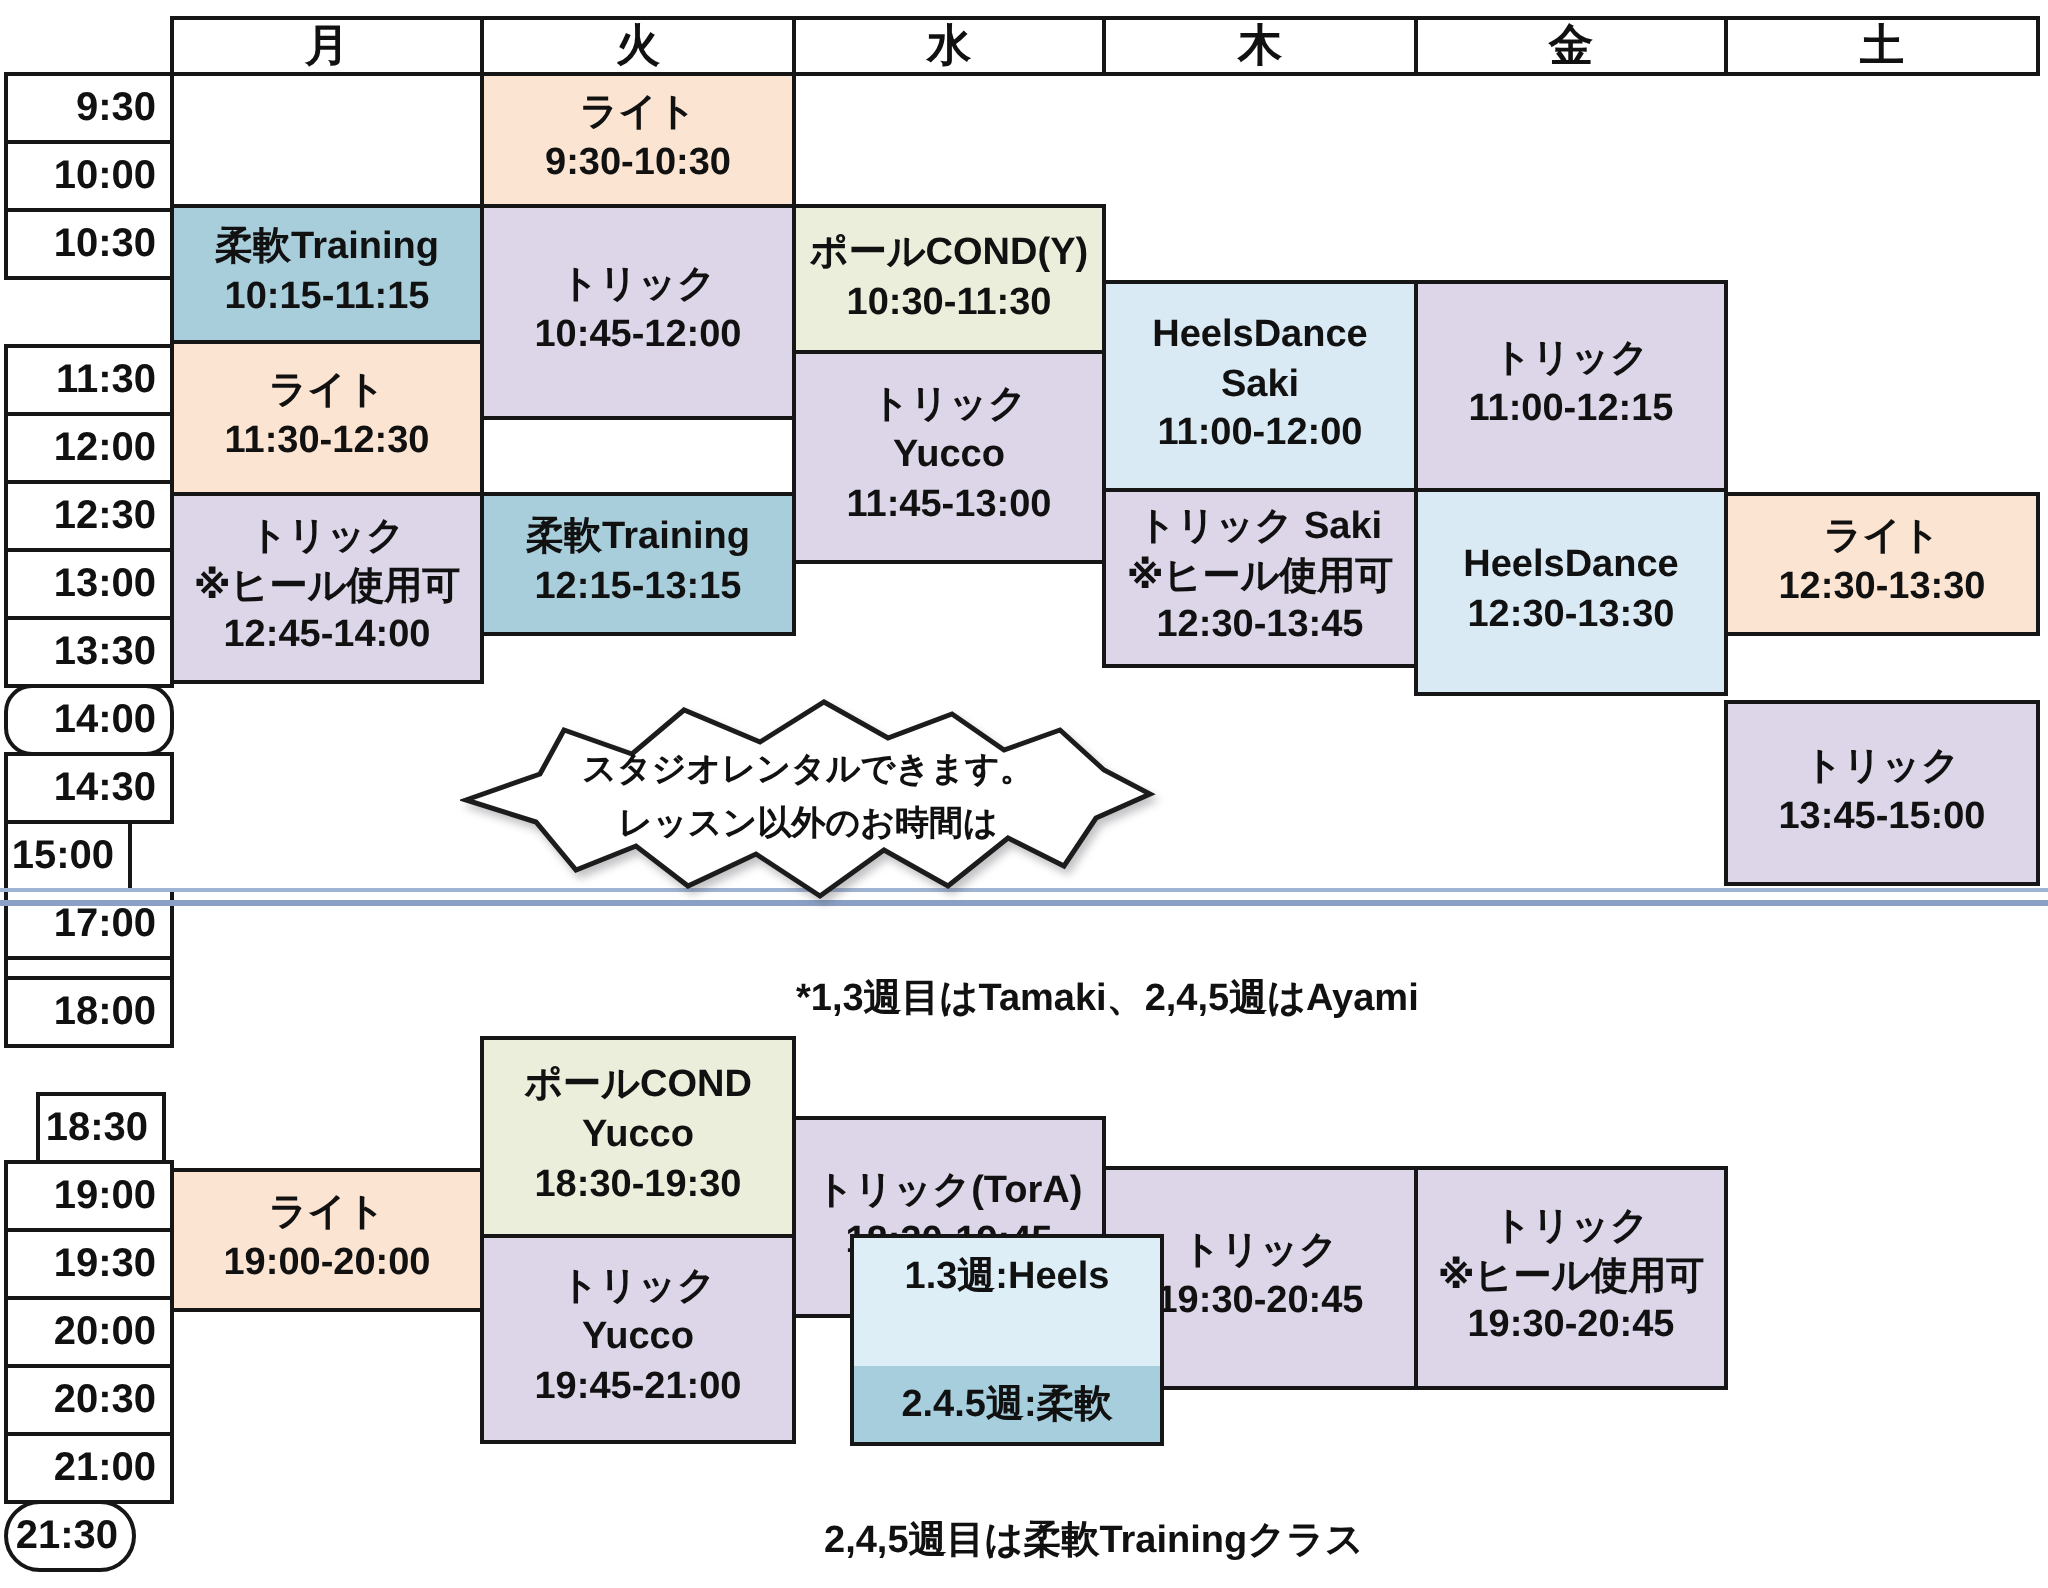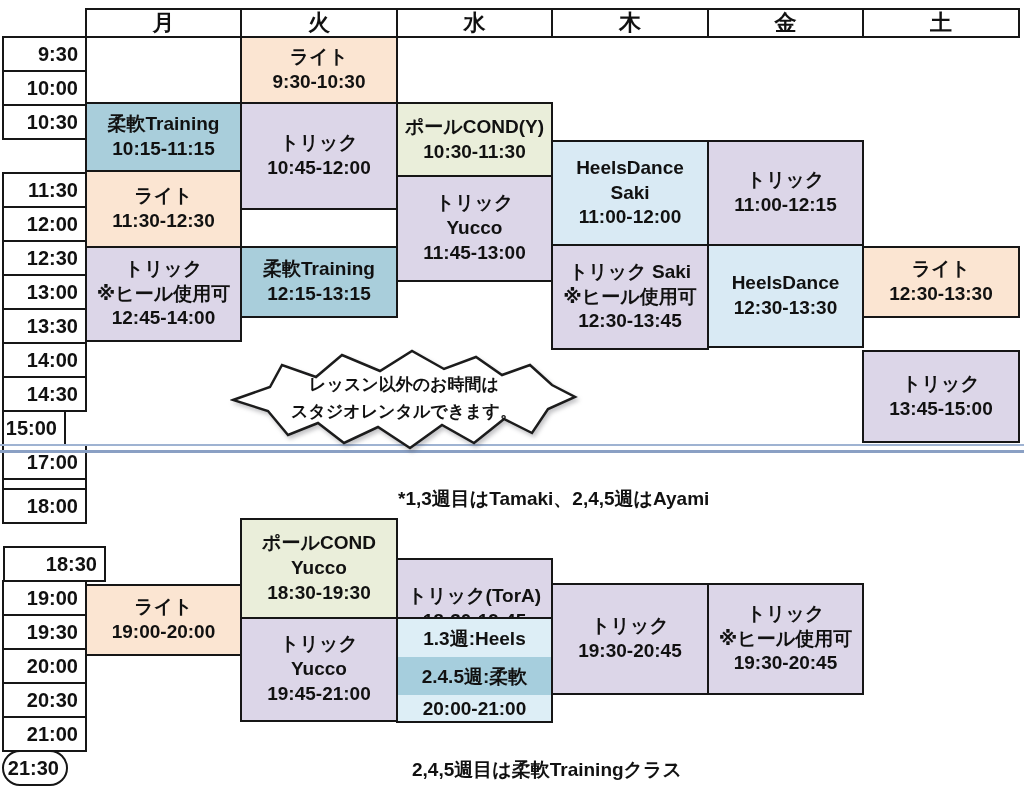--- a/index.html
+++ b/index.html
@@ -8,21 +8,21 @@
     font-family:"Liberation Sans","DejaVu Sans",sans-serif;color:#111;
   }
   .cell{position:absolute;box-sizing:border-box;border:2px solid #161616;background:#ffffff;z-index:1;}
   .day-cell{display:flex;align-items:center;justify-content:center;font-size:22px;font-weight:700;}
   .time-cell{display:flex;align-items:center;justify-content:flex-end;padding-right:7px;font-size:20px;font-weight:600;}
   .class-block{
     position:absolute;box-sizing:border-box;border:2px solid #161616;z-index:2;
     display:flex;flex-direction:column;align-items:center;justify-content:center;
     text-align:center;font-size:19px;font-weight:600;line-height:1.3;
   }
-  .class-block.weekly{justify-content:space-between;padding:0;line-height:1;}
+  .class-block.weekly{justify-content:space-between;padding:0;line-height:1;margin-left:29px;}
   .weekly .sec{width:100%;display:flex;align-items:center;justify-content:center;box-sizing:border-box;}
   .divider-line{position:absolute;left:0;width:1024px;z-index:3;}
   .bubble{position:absolute;left:230px;top:344px;width:348px;height:108px;z-index:4;}
   .bubble svg{position:absolute;left:0;top:0;width:100%;height:100%;filter:drop-shadow(2px 3px 2px rgba(80,80,90,.35));}
   .bubble-text{
     position:relative;width:100%;height:100%;display:flex;flex-direction:column;
     align-items:center;justify-content:center;font-size:17px;font-weight:700;line-height:1.6;z-index:5;
   }
   .note{position:absolute;font-size:19px;font-weight:600;white-space:nowrap;z-index:4;}
 </style>
@@ -33,22 +33,22 @@
 
   <div class="divider-line" style="top: 444px; height: 2px; background: rgb(159, 179, 210);"></div>
   <div class="divider-line" style="top: 450px; height: 3px; background: rgb(138, 160, 196);"></div>
 
   <div class="bubble">
     <svg viewBox="0 0 348 106" aria-hidden="true">
       <polygon fill="#ffffff" stroke="#1c1c1c" stroke-width="2.5" stroke-linejoin="miter" points="3,55 40,42 52,20 86,32 112,10 150,26 182,6 214,24 246,12 272,30 300,20 322,40 345,52
                 318,64 302,88 274,74 244,98 212,80 180,103 148,82 114,98 88,78 58,90 38,66"></polygon>
     </svg>
     <div class="bubble-text">
+      <div>スタジオレンタルできます。</div>
       <div>レッスン以外のお時間は</div>
-      <div>スタジオレンタルできます。</div>
     </div>
   </div>
 
   <div class="note" style="left:398px;top:486px;">*1,3週目はTamaki、2,4,5週はAyami</div>
   <div class="note" style="left:412px;top:757px;">2,4,5週目は柔軟Trainingクラス</div>
 
 <div class="cell day-cell" style="left: 85px; width: 157px; top: 8px; height: 30px;">月</div>
     <div class="cell day-cell" style="left: 240px; width: 158px; top: 8px; height: 30px;">火</div>
     <div class="cell day-cell" style="left: 396px; width: 157px; top: 8px; height: 30px;">水</div>
     <div class="cell day-cell" style="left: 551px; width: 158px; top: 8px; height: 30px;">木</div>
@@ -56,27 +56,27 @@
     <div class="cell day-cell" style="left: 862px; width: 158px; top: 8px; height: 30px;">土</div>
     <div class="cell time-cell" style="left: 2px; width: 85px; top: 36px; height: 36px;">9:30</div>
     <div class="cell time-cell" style="left: 2px; width: 85px; top: 70px; height: 36px;">10:00</div>
     <div class="cell time-cell" style="left: 2px; width: 85px; top: 104px; height: 36px;">10:30</div>
     <div class="cell time-cell" style="left: 2px; width: 85px; top: 138px; height: 36px; margin-top: 44px;">11:00</div>
     <div class="cell time-cell" style="left: 2px; width: 85px; top: 172px; height: 36px;">11:30</div>
     <div class="cell time-cell" style="left: 2px; width: 85px; top: 206px; height: 36px;">12:00</div>
     <div class="cell time-cell" style="left: 2px; width: 85px; top: 240px; height: 36px;">12:30</div>
     <div class="cell time-cell" style="left: 2px; width: 85px; top: 274px; height: 36px;">13:00</div>
     <div class="cell time-cell" style="left: 2px; width: 85px; top: 308px; height: 36px;">13:30</div>
-    <div class="cell time-cell" style="left: 2px; width: 85px; top: 342px; height: 36px;">14:00</div>
+    <div class="cell time-cell" style="left: 2px; width: 85px; top: 342px; height: 36px; border-radius: 14px;">14:00</div>
     <div class="cell time-cell" style="left: 2px; width: 85px; top: 376px; height: 36px;">14:30</div>
     <div class="cell time-cell" style="left: 2px; width: 64px; top: 410px; height: 36px;">15:00</div>
     <div class="cell time-cell" style="left: 2px; width: 85px; top: 444px; height: 36px;">17:00</div>
     <div class="cell time-cell" style="left: 2px; width: 85px; top: 478px; height: 36px;">17:30</div>
     <div class="cell time-cell" style="left: 2px; width: 85px; top: 488px; height: 36px;">18:00</div>
-    <div class="cell time-cell" style="left: 3px; width: 103px; top: 546px; height: 36px;">18:30</div>
+    <div class="cell time-cell" style="left: 18px; width: 65px; top: 546px; height: 36px;">18:30</div>
     <div class="cell time-cell" style="left: 2px; width: 85px; top: 580px; height: 36px;">19:00</div>
     <div class="cell time-cell" style="left: 2px; width: 85px; top: 614px; height: 36px;">19:30</div>
     <div class="cell time-cell" style="left: 2px; width: 85px; top: 648px; height: 36px;">20:00</div>
     <div class="cell time-cell" style="left: 2px; width: 85px; top: 682px; height: 36px;">20:30</div>
     <div class="cell time-cell" style="left: 2px; width: 85px; top: 716px; height: 36px;">21:00</div>
     <div class="cell time-cell" style="left: 2px; width: 66px; top: 750px; height: 36px; border-radius: 18px;">21:30</div>
     <div class="class-block" style="left: 85px; width: 157px; top: 102px; height: 70px; background: rgb(169, 206, 219);">
       <div class="block-line">柔軟Training</div>
       <div class="block-line">10:15-11:15</div>
     </div>
@@ -126,21 +126,21 @@
     </div>
     <div class="class-block" style="left: 396px; width: 157px; top: 518px; height: 101px; background: rgb(220, 214, 232); margin-top: 40px;">
       <div class="block-line">トリック(TorA)</div>
       <div class="block-line">18:30-19:45</div>
     </div>
     <div class="class-block" style="left: 551px; width: 158px; top: 140px; height: 106px; background: rgb(217, 234, 244);">
       <div class="block-line">HeelsDance</div>
       <div class="block-line">Saki</div>
       <div class="block-line">11:00-12:00</div>
     </div>
-    <div class="class-block" style="left: 551px; width: 158px; top: 244px; height: 106px; background: rgb(220, 214, 232);">
+    <div class="class-block" style="left: 551px; width: 158px; top: 244px; height: 90px; background: rgb(220, 214, 232);">
       <div class="block-line">トリック Saki</div>
       <div class="block-line">※ヒール使用可</div>
       <div class="block-line">12:30-13:45</div>
     </div>
     <div class="class-block" style="left: 551px; width: 158px; top: 583px; height: 112px; background: rgb(220, 214, 232);">
       <div class="block-line">トリック</div>
       <div class="block-line">19:30-20:45</div>
     </div>
     <div class="class-block" style="left: 707px; width: 157px; top: 140px; height: 106px; background: rgb(220, 214, 232);">
       <div class="block-line">トリック</div>
@@ -159,15 +159,14 @@
       <div class="block-line">ライト</div>
       <div class="block-line">12:30-13:30</div>
     </div>
     <div class="class-block" style="left: 862px; width: 158px; top: 350px; height: 93px; background: rgb(220, 214, 232);">
       <div class="block-line">トリック</div>
       <div class="block-line">13:45-15:00</div>
     </div>
     <div class="class-block weekly" style="left: 396px; width: 157px; top: 617px; height: 106px; background: rgb(221, 238, 246);">
       <div class="sec" style="height: 38px; background: rgb(221, 238, 246);">1.3週:Heels</div>
       <div class="sec" style="height: 38px; background: rgb(166, 206, 221);">2.4.5週:柔軟</div>
-      <div class="sec" style="height: 26px; background: rgb(221, 238, 246);">20:00-21:00</div>
     </div>
   </div>
 
 </body></html>

